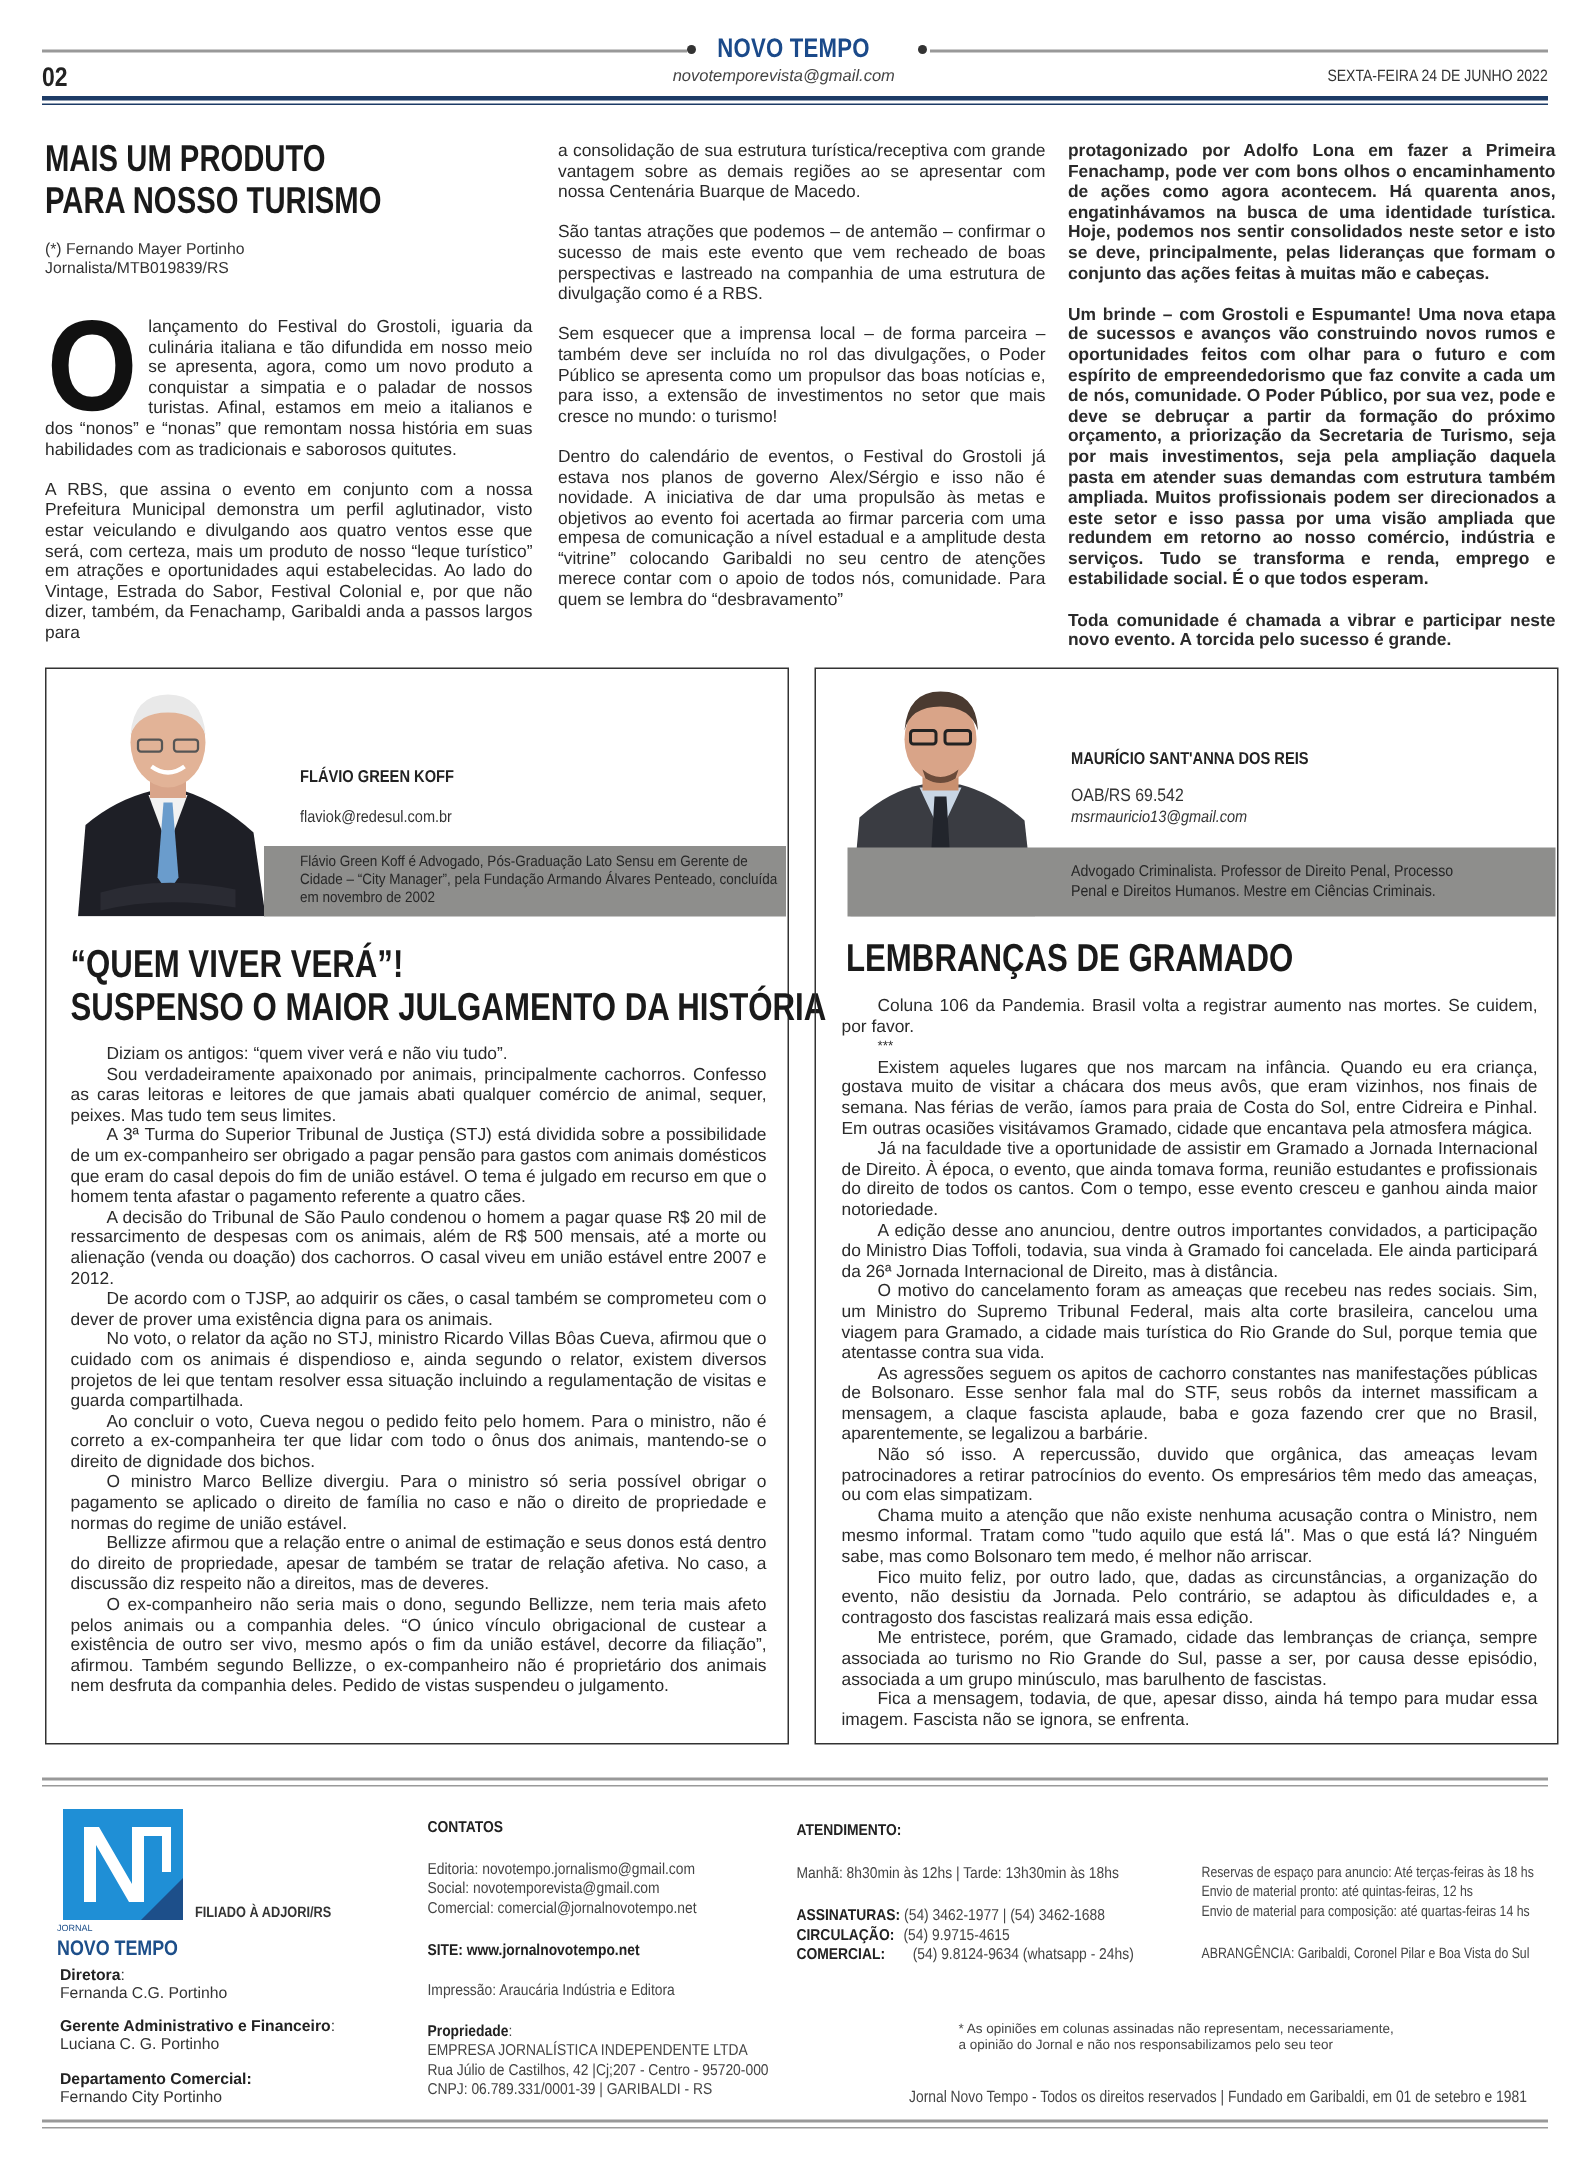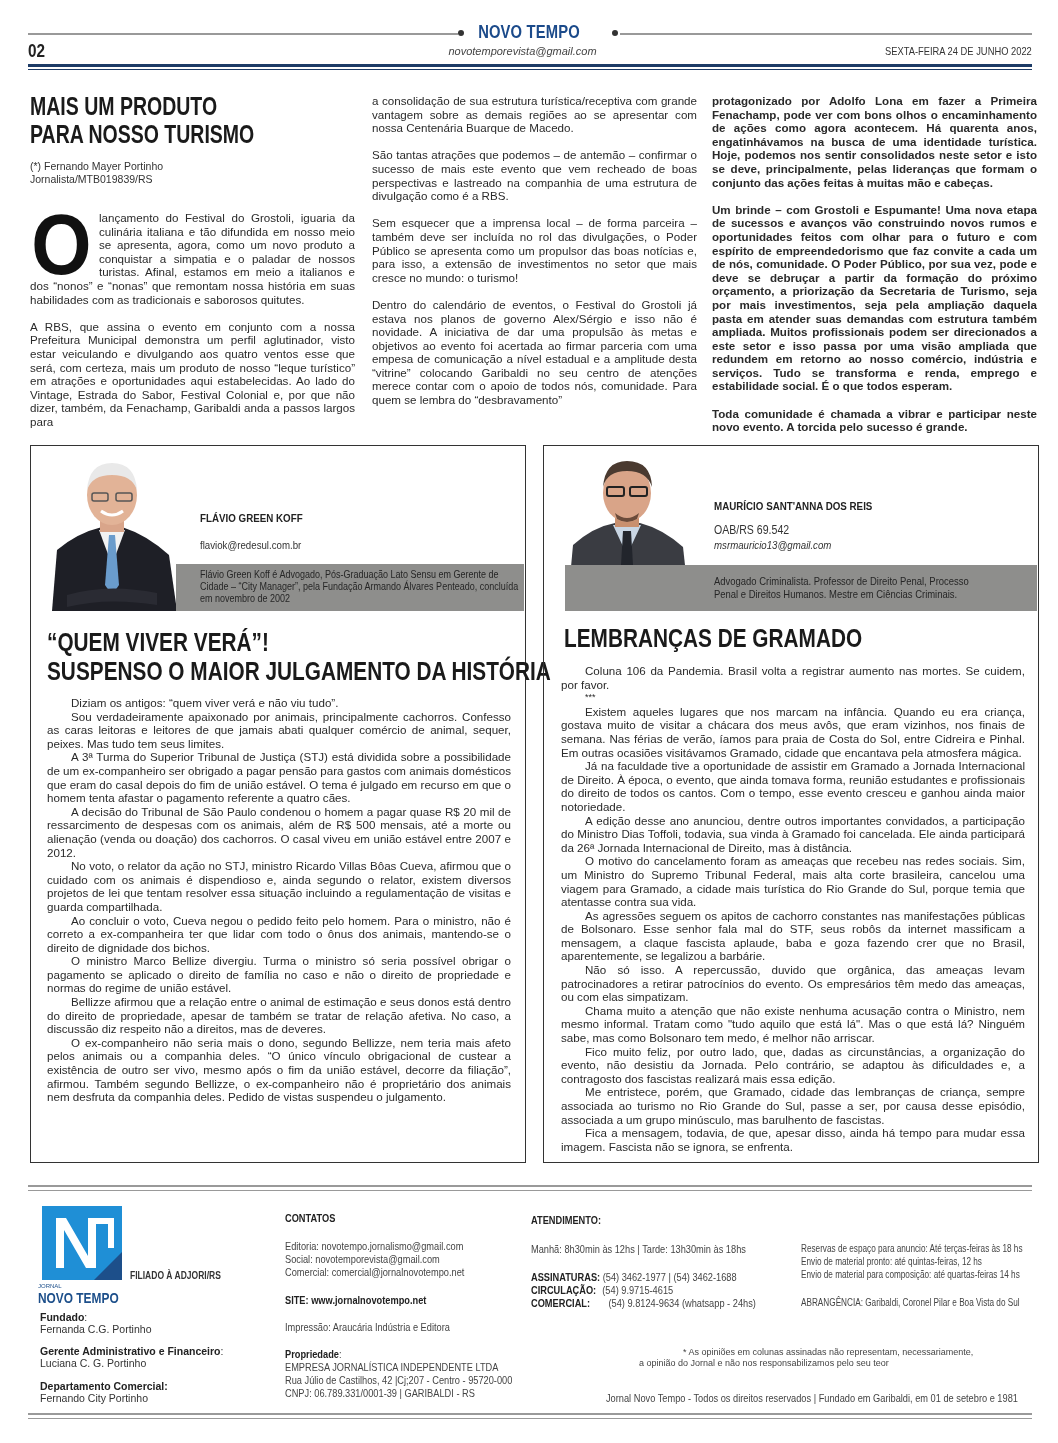--- a/index.html
+++ b/index.html
@@ -117,23 +117,24 @@
   <div class="col-title" style="left:47px;top:628px;">
     <div>“QUEM VIVER VERÁ”!</div>
     <div>SUSPENSO O MAIOR JULGAMENTO DA HISTÓRIA</div>
   </div>
 
   <div class="bodytxt" style="left:47px;top:696px;width:464px;">
     <p>Diziam os antigos: “quem viver verá e não viu tudo”.</p>
     <p>Sou verdadeiramente apaixonado por animais, principalmente cachorros. Confesso as caras leitoras e leitores de que jamais abati qualquer comércio de animal, sequer, peixes. Mas tudo tem seus limites.</p>
     <p>A 3ª Turma do Superior Tribunal de Justiça (STJ) está dividida sobre a possibilidade de um ex-companheiro ser obrigado a pagar pensão para gastos com animais domésticos que eram do casal depois do fim de união estável. O tema é julgado em recurso em que o homem tenta afastar o pagamento referente a quatro cães.</p>
     <p>A decisão do Tribunal de São Paulo condenou o homem a pagar quase R$ 20 mil de ressarcimento de despesas com os animais, além de R$ 500 mensais, até a morte ou alienação (venda ou doação) dos cachorros. O casal viveu em união estável entre 2007 e 2012.</p>
+    <p>De acordo com o TJSP, ao adquirir os cães, o casal também se comprometeu com o dever de prover uma existência digna para os animais.</p>
     <p>No voto, o relator da ação no STJ, ministro Ricardo Villas Bôas Cueva, afirmou que o cuidado com os animais é dispendioso e, ainda segundo o relator, existem diversos projetos de lei que tentam resolver essa situação incluindo a regulamentação de visitas e guarda compartilhada.</p>
     <p>Ao concluir o voto, Cueva negou o pedido feito pelo homem. Para o ministro, não é correto a ex-companheira ter que lidar com todo o ônus dos animais, mantendo-se o direito de dignidade dos bichos.</p>
-    <p>O ministro Marco Bellize divergiu. Turma o ministro só seria possível obrigar o pagamento se aplicado o direito de família no caso e não o direito de propriedade e normas do regime de união estável.</p>
+    <p>O ministro Marco Bellize divergiu. Para o ministro só seria possível obrigar o pagamento se aplicado o direito de família no caso e não o direito de propriedade e normas do regime de união estável.</p>
     <p>Bellizze afirmou que a relação entre o animal de estimação e seus donos está dentro do direito de propriedade, apesar de também se tratar de relação afetiva. No caso, a discussão diz respeito não a direitos, mas de deveres.</p>
     <p>O ex-companheiro não seria mais o dono, segundo Bellizze, nem teria mais afeto pelos animais ou a companhia deles. “O único vínculo obrigacional de custear a existência de outro ser vivo, mesmo após o fim da união estável, decorre da filiação”, afirmou. Também segundo Bellizze, o ex-companheiro não é proprietário dos animais nem desfruta da companhia deles. Pedido de vistas suspendeu o julgamento.</p>
   </div>
 </div>
 
 <div class="box" style="left:543px;top:445px;width:496px;height:718px;"></div>
 <div>
   <div class="photo" style="left:565px;top:455px;width:125px;height:156px;">
     <svg width="125" height="156" viewBox="0 0 125 156">
       <rect width="125" height="156" fill="#fff"></rect>
@@ -183,21 +184,21 @@
       <path d="M14 12 L24 12 L46 50 L46 12 L54 12 L54 62 L44 62 L22 24 L22 62 L14 62 Z" fill="#fff"></path>
       <path d="M46 12 L72 12 L72 42 L66 42 L66 18 L46 18 Z" fill="#fff"></path>
     </svg>
     <div class="logo-corner"></div>
   </div>
   <div class="logo-word-small">JORNAL</div>
   <div class="logo-word">NOVO TEMPO</div>
   <div class="filiado">FILIADO À ADJORI/RS</div>
 
   <div class="staff" style="top:1311px;">
-    <div><b>Fundado</b>:</div>
+    <div><b>Diretora</b>:</div>
     <div>Fernanda C.G. Portinho</div>
   </div>
   <div class="staff" style="top:1345px;">
     <div><b>Gerente Administrativo e Financeiro</b>:</div>
     <div>Luciana C. G. Portinho</div>
   </div>
   <div class="staff" style="top:1380px;">
     <div><b>Departamento Comercial:</b></div>
     <div>Fernando City Portinho</div>
   </div>
@@ -229,19 +230,19 @@
   <div class="ft ft-narrow" style="left:531px;top:1297px;">
     <b>COMERCIAL:</b>
     <span style="margin-left:18px;">(54) 9.8124-9634 (whatsapp - 24hs)</span>
   </div>
 
   <div class="ft" style="left:801px;top:1243px;font-size:10px;transform:scaleX(0.82);transform-origin:left top;">Reservas de espaço para anuncio: Até terças-feiras às 18 hs</div>
   <div class="ft" style="left:801px;top:1256px;font-size:10px;transform:scaleX(0.82);transform-origin:left top;">Envio de material pronto: até quintas-feiras, 12 hs</div>
   <div class="ft" style="left:801px;top:1269px;font-size:10px;transform:scaleX(0.82);transform-origin:left top;">Envio de material para composição: até quartas-feiras 14 hs</div>
   <div class="ft" style="left:801px;top:1297px;font-size:10px;transform:scaleX(0.82);transform-origin:left top;">ABRANGÊNCIA: Garibaldi, Coronel Pilar e Boa Vista do Sul</div>
 
-  <div class="ft" style="left:639px;top:1347px;font-size:9px;line-height:11px;margin-left:44px;">* As opiniões em colunas assinadas não representam, necessariamente,</div>
+  <div class="ft" style="left:639px;top:1347px;font-size:9px;line-height:11px;">* As opiniões em colunas assinadas não representam, necessariamente,</div>
   <div class="ft" style="left:639px;top:1358px;font-size:9px;line-height:11px;">a opinião do Jornal e não nos responsabilizamos pelo seu teor</div>
   <div class="ft" style="left:606px;top:1392px;font-size:11px;transform:scaleX(0.84);transform-origin:left top;">Jornal Novo Tempo - Todos os direitos reservados | Fundado em Garibaldi, em 01 de setebro e 1981</div>
 </div>
 
 <div class="ftr-rule" style="top:1413px;"></div>
 <div class="ftr-rule" style="top:1418px;height:1px;"></div>
 
 </body></html>

